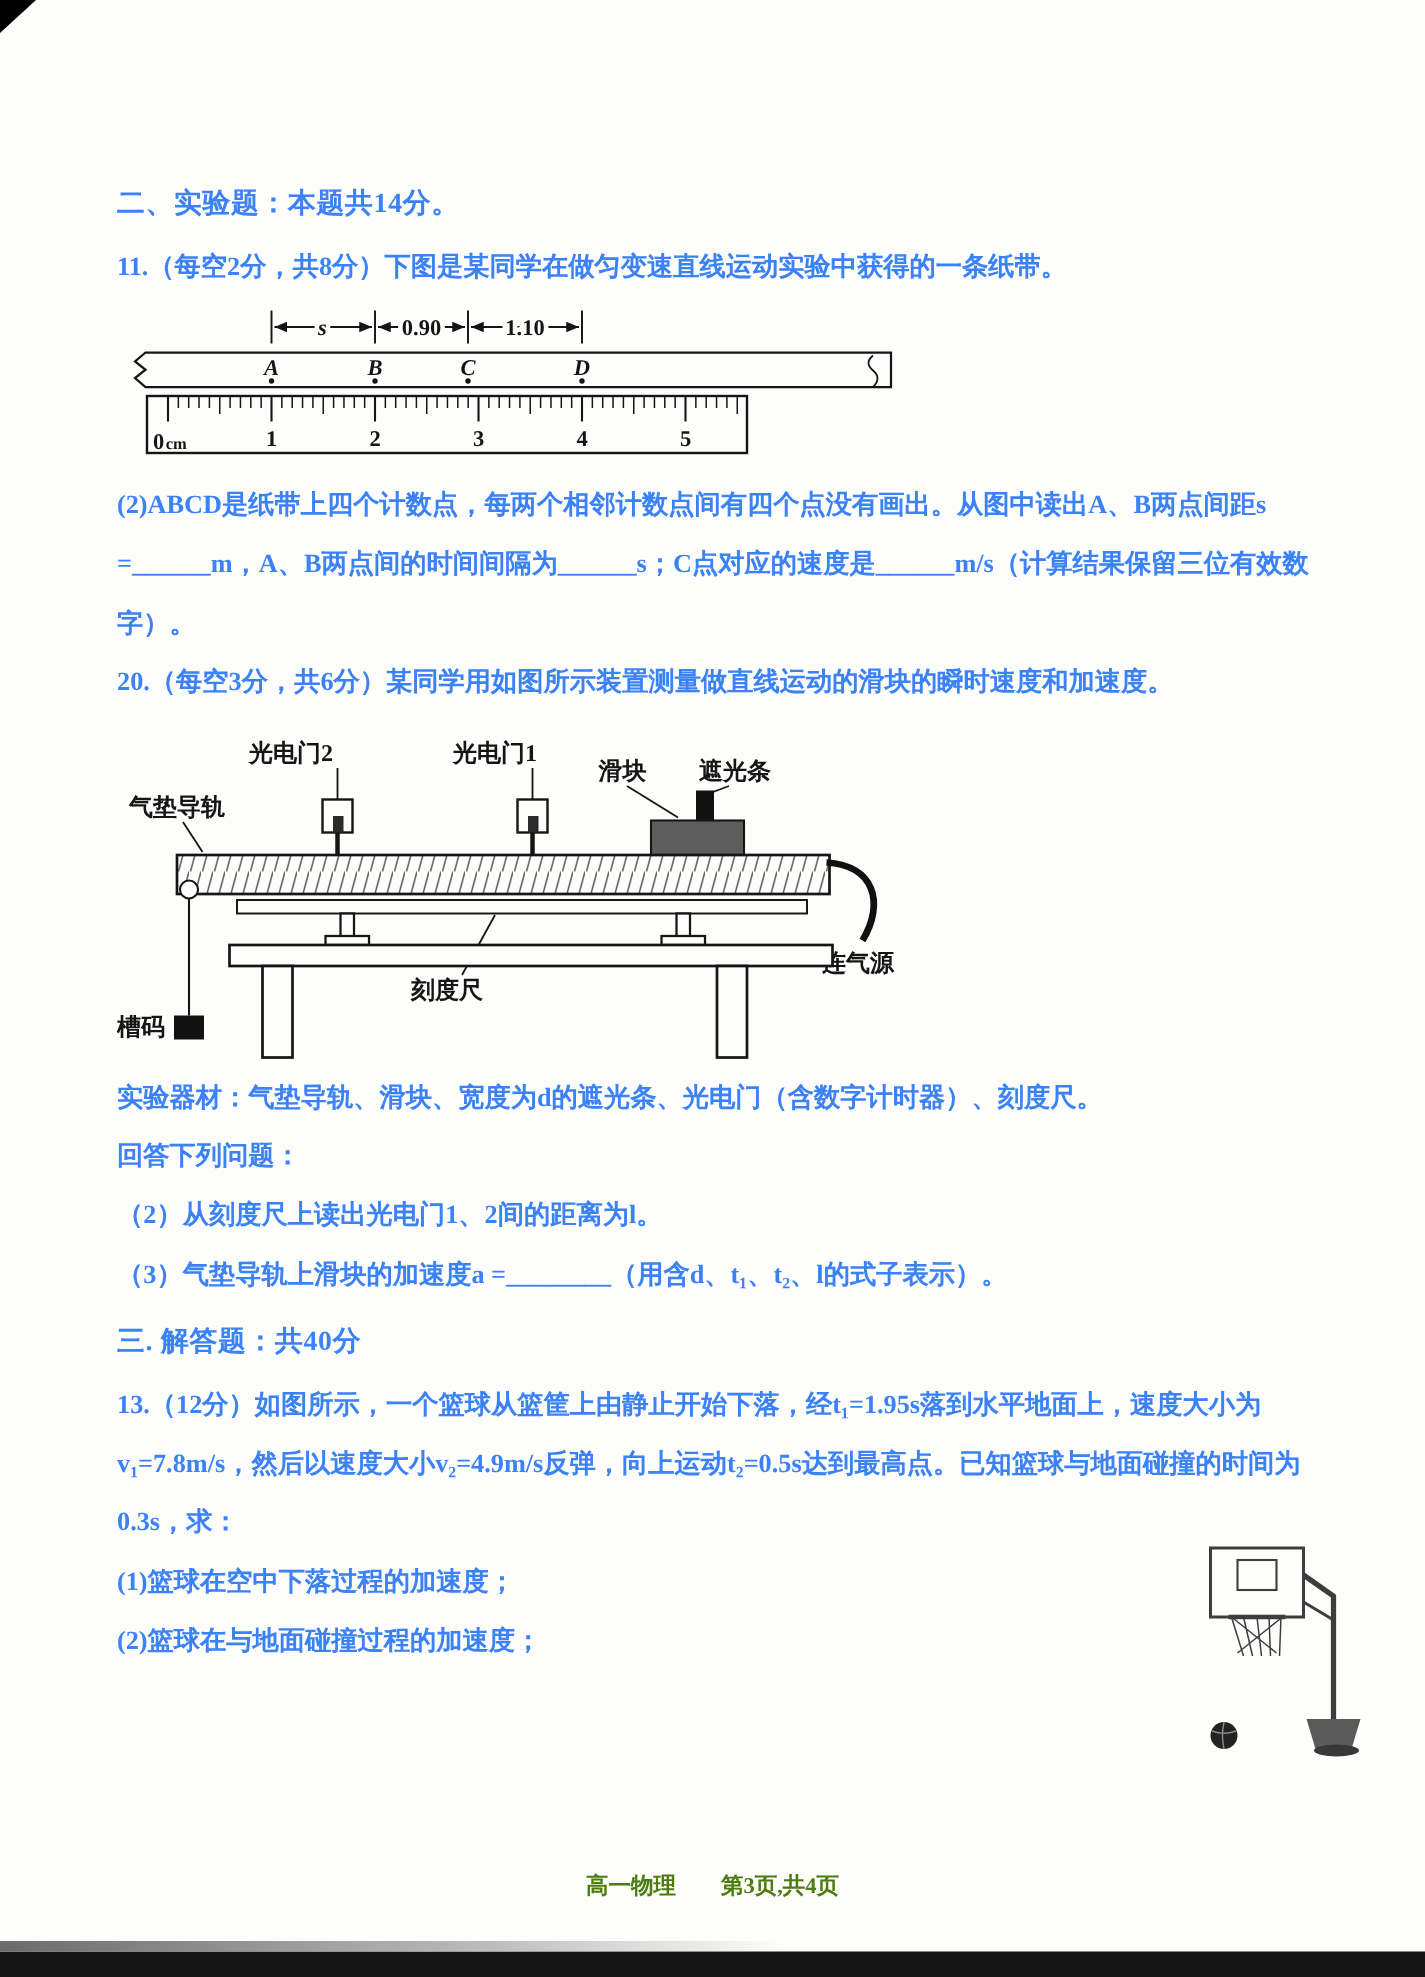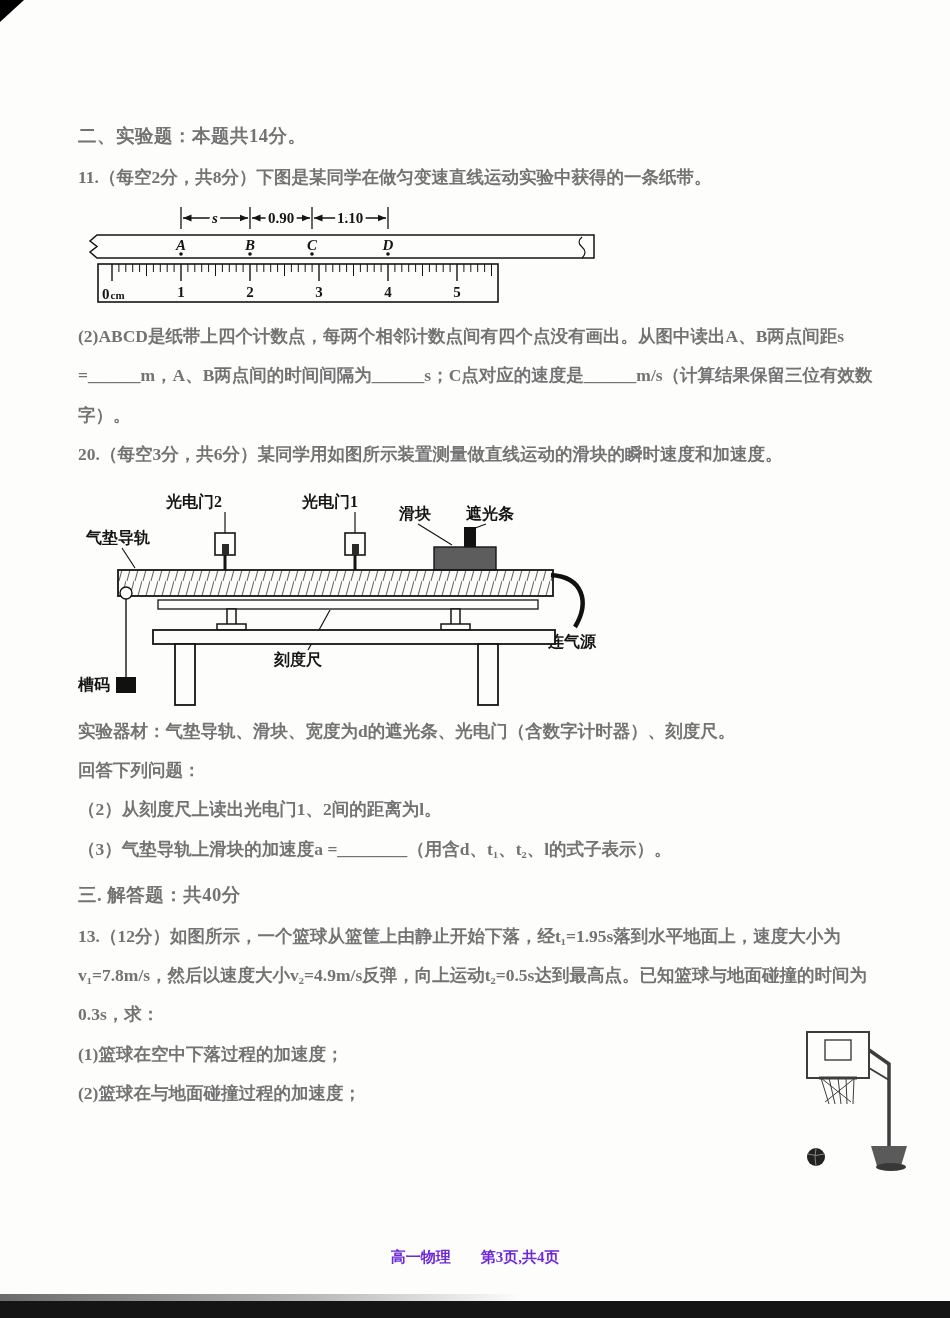--- a/index.html
+++ b/index.html
@@ -3,35 +3,35 @@
 <meta charset="utf-8">
 <style>
   * { margin:0; padding:0; box-sizing:border-box; }
   html,body { background:#e9e9e9; }
   .page {
     position:relative; width:950px; height:1318px; margin:0 auto;
     background:#fdfdfc; overflow:hidden; color:#151515;
     font-family:"Liberation Serif","DejaVu Serif",serif; font-weight:700;
   }
   .content { position:absolute; left:78px; right:70px; top:116px; }
-  .content p, .content h2 { font-size:17.5px; line-height:2.25; font-weight:700; color:#737373; }
+  .content p, .content h2 { font-size:17.5px; line-height:2.25; font-weight:700; color:#3b82f6; }
   .content h2 { font-size:18.5px; letter-spacing:0.5px; }
   .figure { margin:5px 0 3px 4px; }
   .airtrack-fig { margin:2px 0 2px 0; }
   .sec3 { margin-top:6px; }
   svg { display:block; }
   svg text { font-family:"Liberation Serif","DejaVu Serif",serif; font-weight:700; fill:#151515; }
   .lbl { font-size:16px; }
   .mlabel { font-size:15px; text-anchor:middle; paint-order:stroke fill; stroke:#fdfdfc; stroke-width:6px; }
   .italic { font-style:italic; }
   .pt { font-size:15px; font-style:italic; text-anchor:middle; }
   .ruler-num { font-size:15px; }
   .footer {
     position:absolute; left:0; right:0; top:1248px; text-align:center;
-    font-size:15px; font-weight:700; color:#6d28d9;
+    font-size:15px; font-weight:700; color:#4d7c0f;
   }
   .corner-tl {
     position:absolute; top:0; left:0; width:0; height:0;
     border-top:22px solid #000; border-right:24px solid transparent;
   }
   .bottom-band { position:absolute; bottom:0; left:0; right:0; height:17px; background:#151515; }
   .bottom-band::before {
     content:""; position:absolute; top:-7px; left:0; width:55%; height:7px;
     background:linear-gradient(90deg,#6b6b6b,#b9b9b9 60%,transparent);
   }

